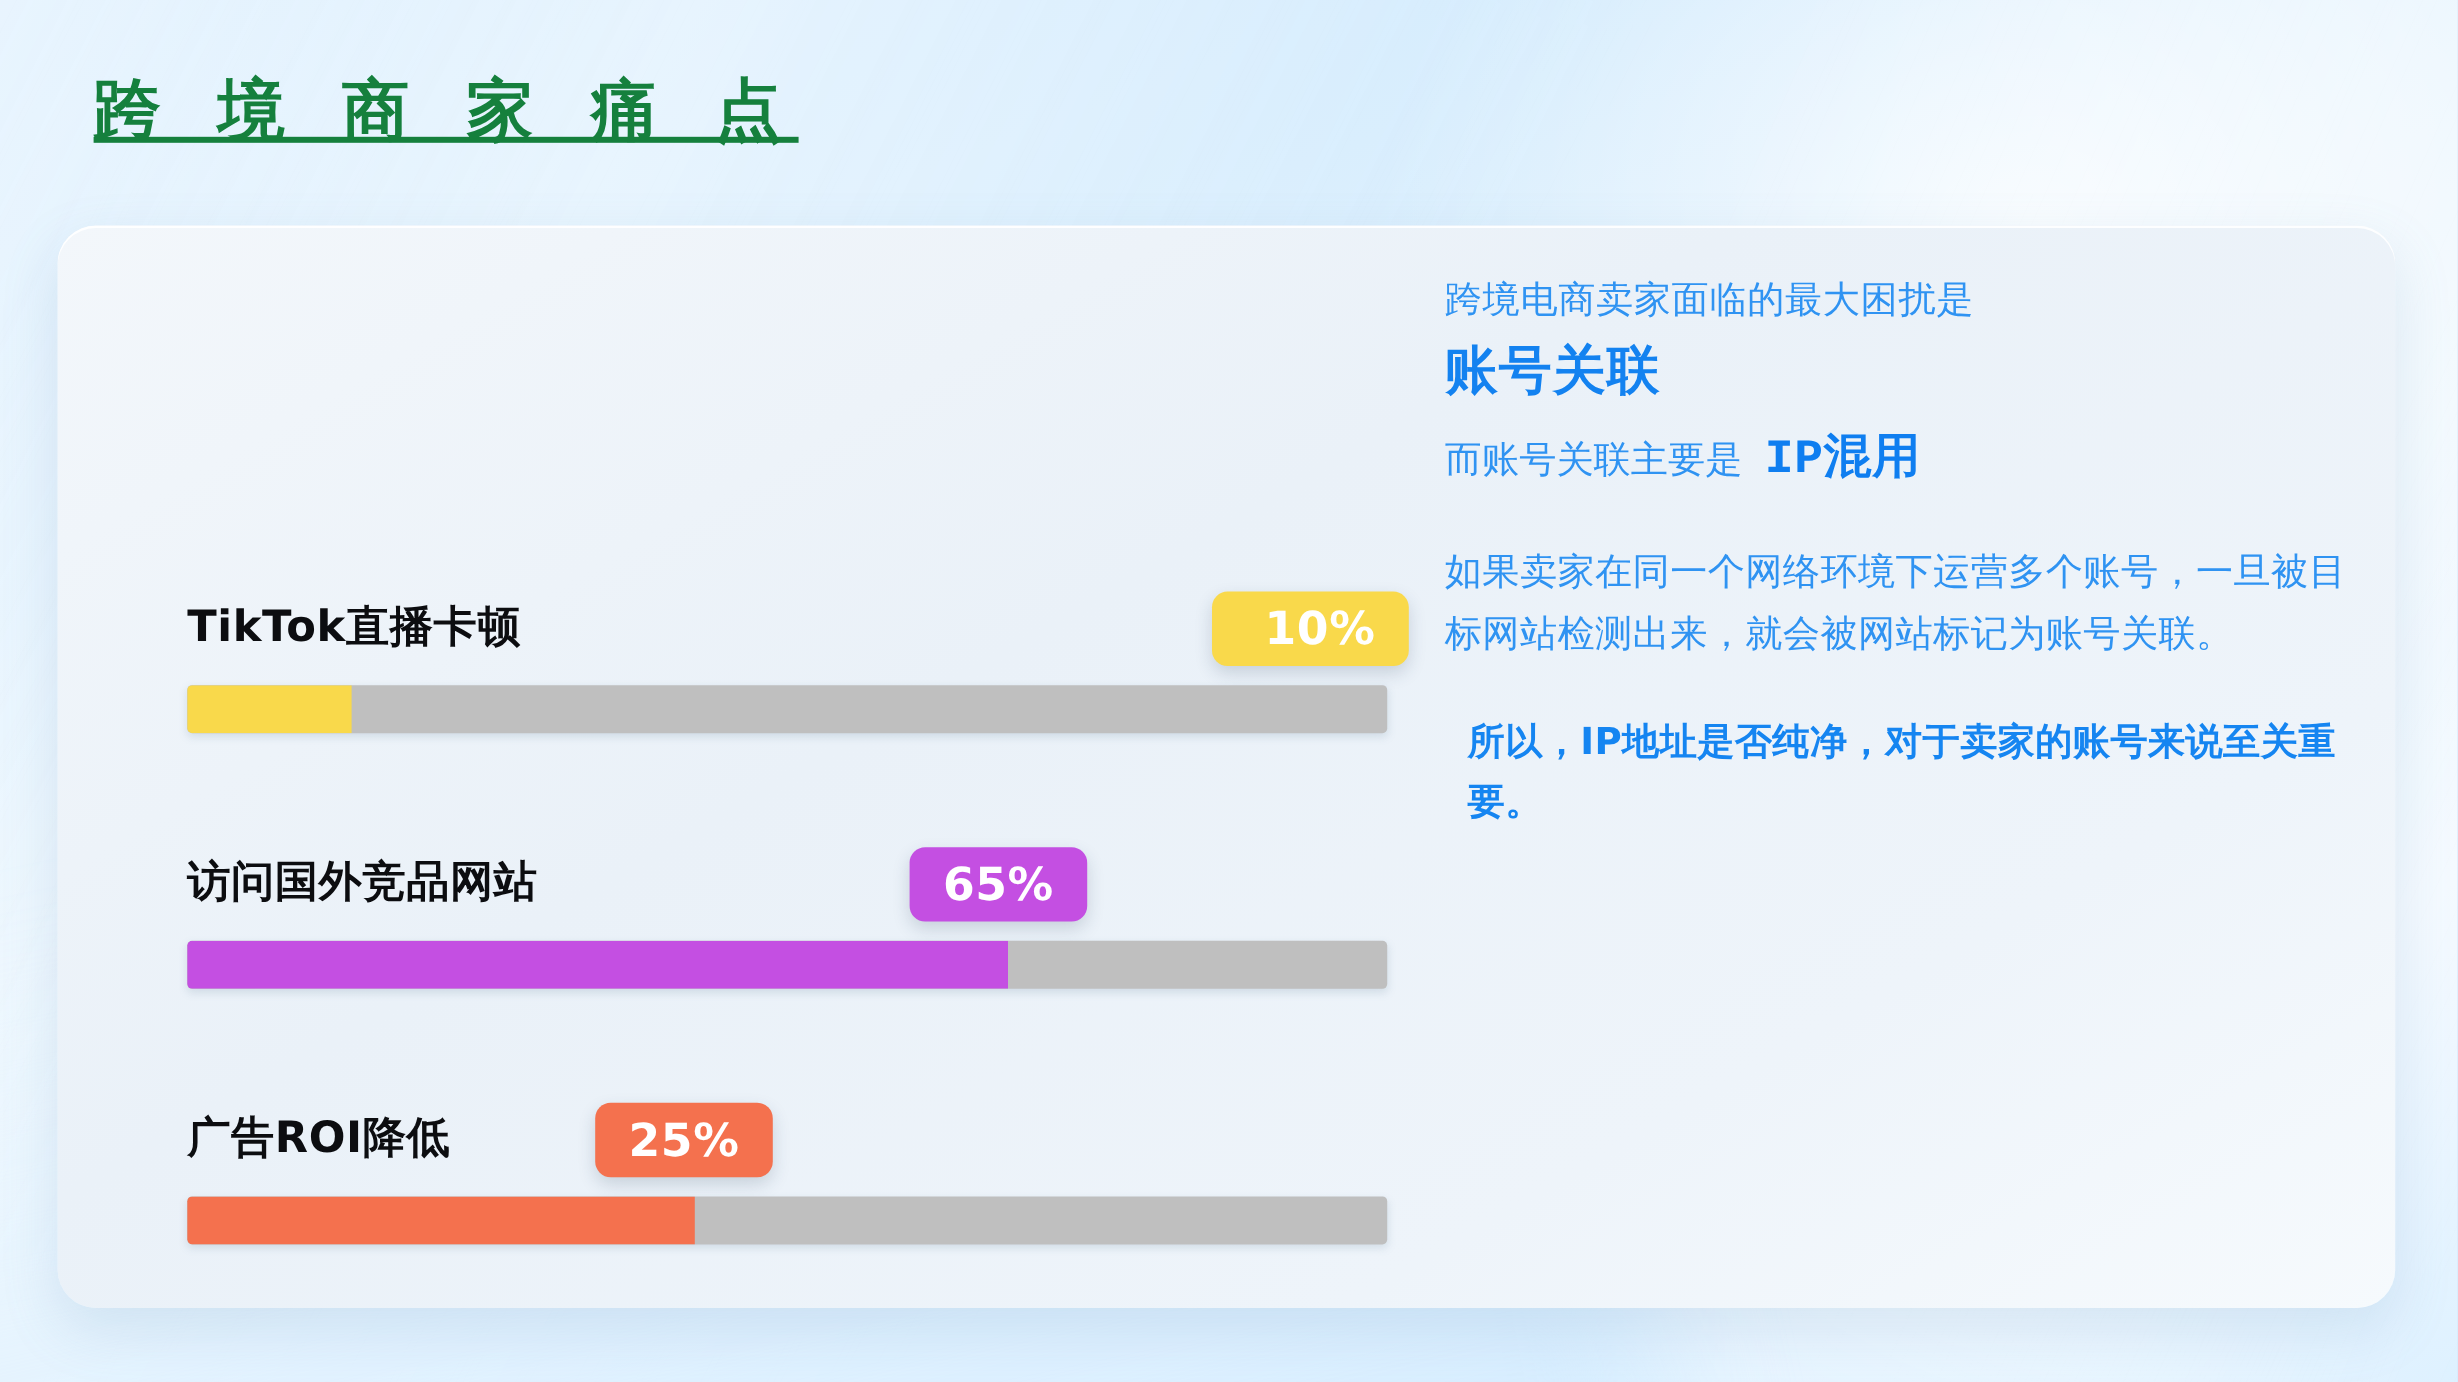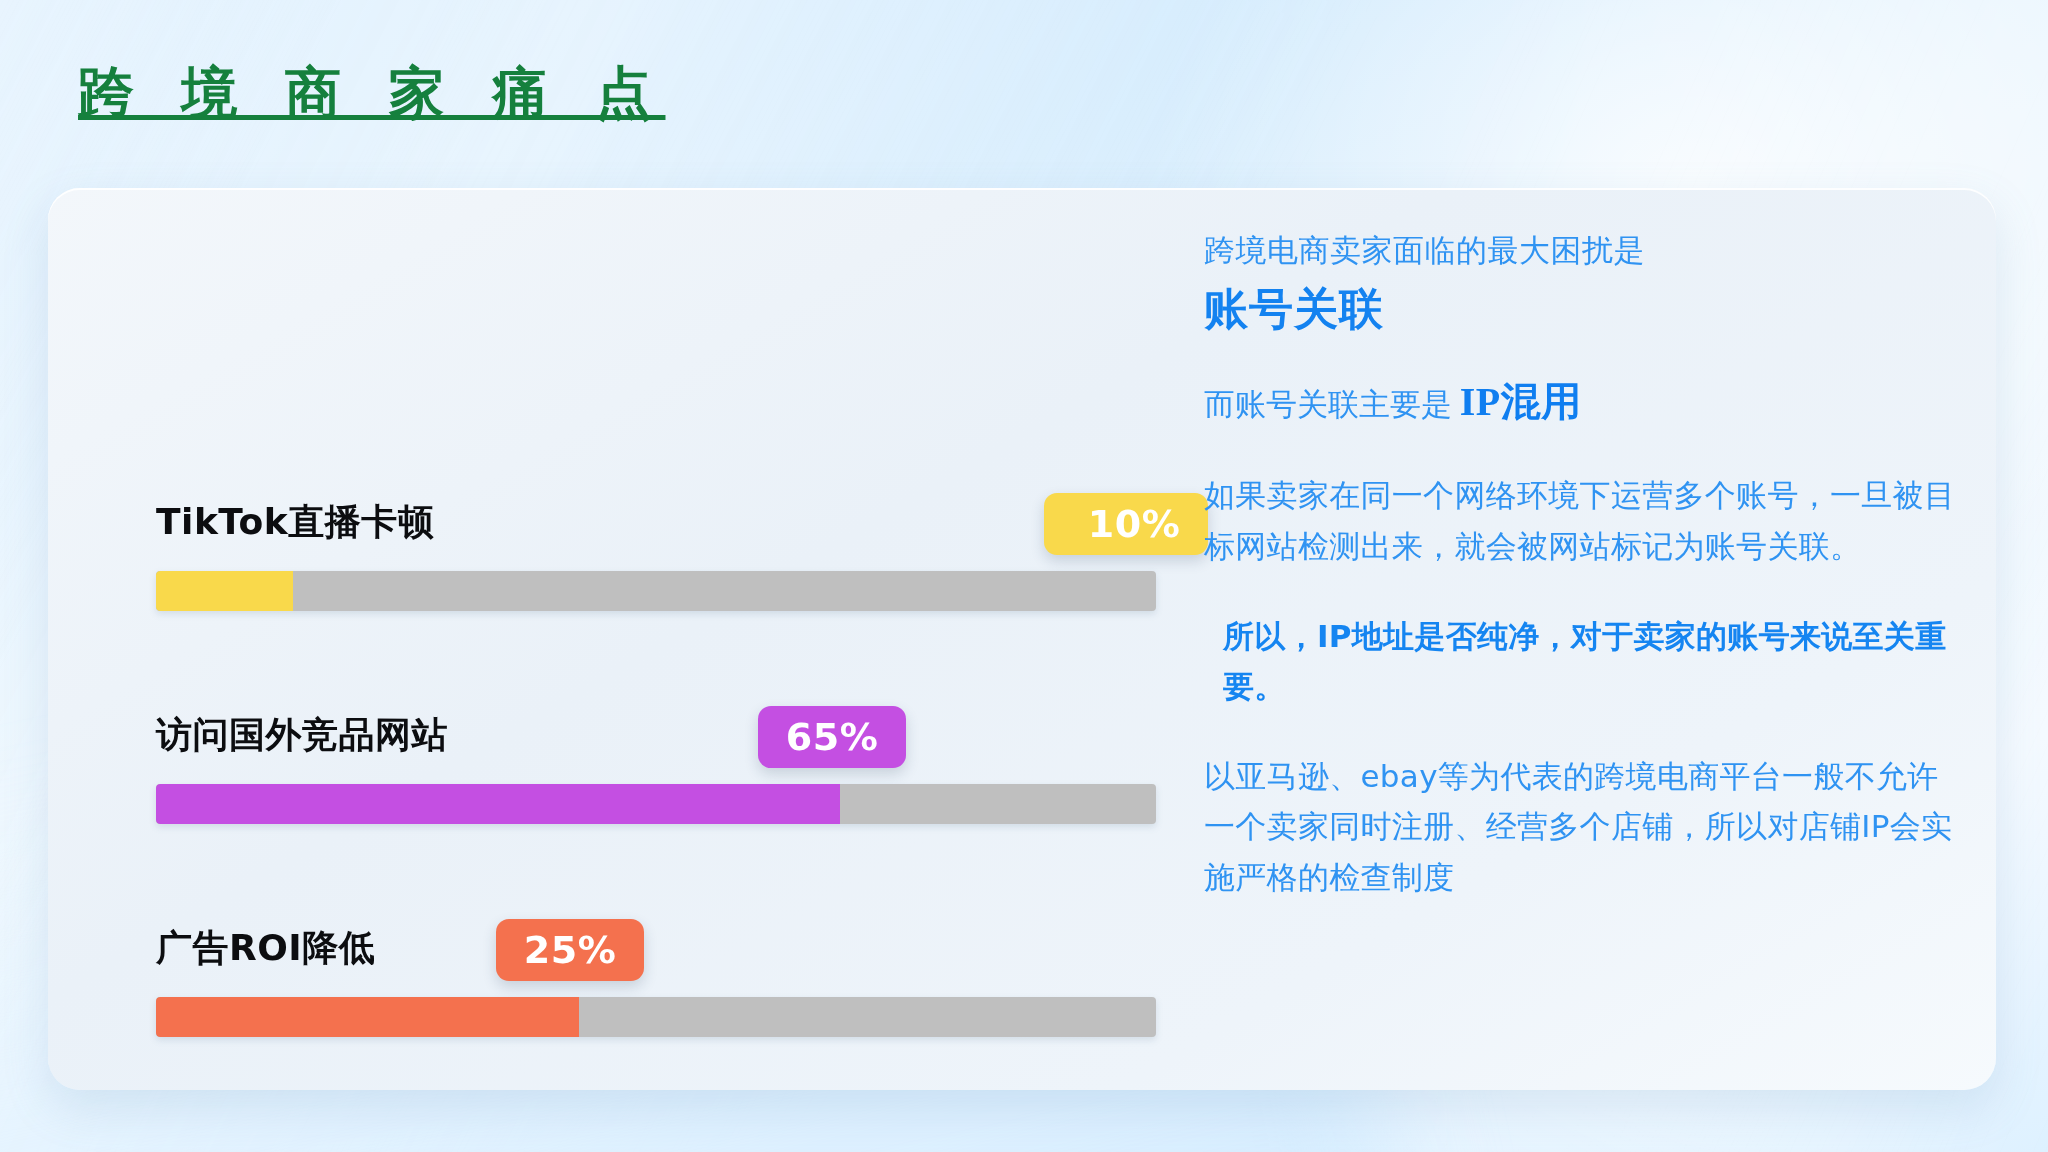--- a/index.html
+++ b/index.html
@@ -58,22 +58,22 @@
       box-shadow:0 3px 7px rgba(90,120,150,.18);overflow:hidden;}
   .fill{position:absolute;left:0;top:0;height:100%;border-radius:4px 0 0 4px;}
 
   
   #panel{position:absolute;left:1156px;top:40px;width:760px;}
   .p-line{color:#2f93f2;font-size:31px;line-height:1.45;letter-spacing:.5px;
       font-family:"DejaVu Sans","Liberation Sans",sans-serif;}
   .p-head-strong{color:#1382f0;font-size:44px;font-weight:700;line-height:1.35;
       letter-spacing:1px;margin-top:6px;
       font-family:"DejaVu Sans","Liberation Sans",sans-serif;}
-  .p-sub{margin-top:36px;font-size:31px;color:#2f93f2;line-height:1.4;
-      font-family:Liberation Serif, serif;}
+  .p-sub{margin-top:18px;font-size:31px;color:#2f93f2;line-height:1.4;
+      font-family:Liberation Mono, monospace;}
   .p-sub b{color:#0f7ef0;font-size:40px;font-weight:700;letter-spacing:.5px;}
   .p-body{margin-top:40px;color:#2f93f2;font-size:31px;line-height:1.62;
       letter-spacing:.3px;font-family:"DejaVu Sans","Liberation Sans",sans-serif;}
   .p-body.bold{font-weight:700;color:#1585f1;margin-left:19px;}
 </style>
 </head>
 <body>
 
 <div id="bg">
   <div id="bg-glow"></div>
@@ -84,21 +84,21 @@
 
 <div id="title">跨 境 商 家 痛 点</div>
 
 <div id="card">
 
   <div id="chart">
 
 
     <div class="row" style="top:213px;">
       <div class="row-label">TikTok直播卡顿</div>
-      <div class="badge" style="left:936px;background:#f9d94b;padding-left:32px;">
+      <div class="badge" style="left:902px;background:#f9d94b;padding-left:32px;">
         <span>10%</span>
       </div>
       <div class="track">
         <div class="fill" style="width:13.7%;background:#f9d94b;"></div>
       </div>
     </div>
 
     <div class="row" style="top:426px;">
       <div class="row-label">访问国外竞品网站</div>
       <div class="badge" style="left:650px;background:#c44fe2;">
@@ -123,16 +123,15 @@
 
   <div id="panel">
     <div class="p-line">跨境电商卖家面临的最大困扰是</div>
     <div class="p-head-strong">账号关联</div>
     <div class="p-sub">
       <span>而账号关联主要是</span>
       <b>IP混用</b>
     </div>
     <div class="p-body">如果卖家在同一个网络环境下运营多个账号，一旦被目标网站检测出来，就会被网站标记为账号关联。</div>
     <div class="p-body bold">所以，IP地址是否纯净，对于卖家的账号来说至关重要。</div>
-    <div class="p-body">以亚马逊、ebay等为代表的跨境电商平台一般不允许一个卖家同时注册、经营多个店铺，所以对店铺IP会实施严格的检查制度</div>
   </div>
 
 </div>
 
 </body></html>

